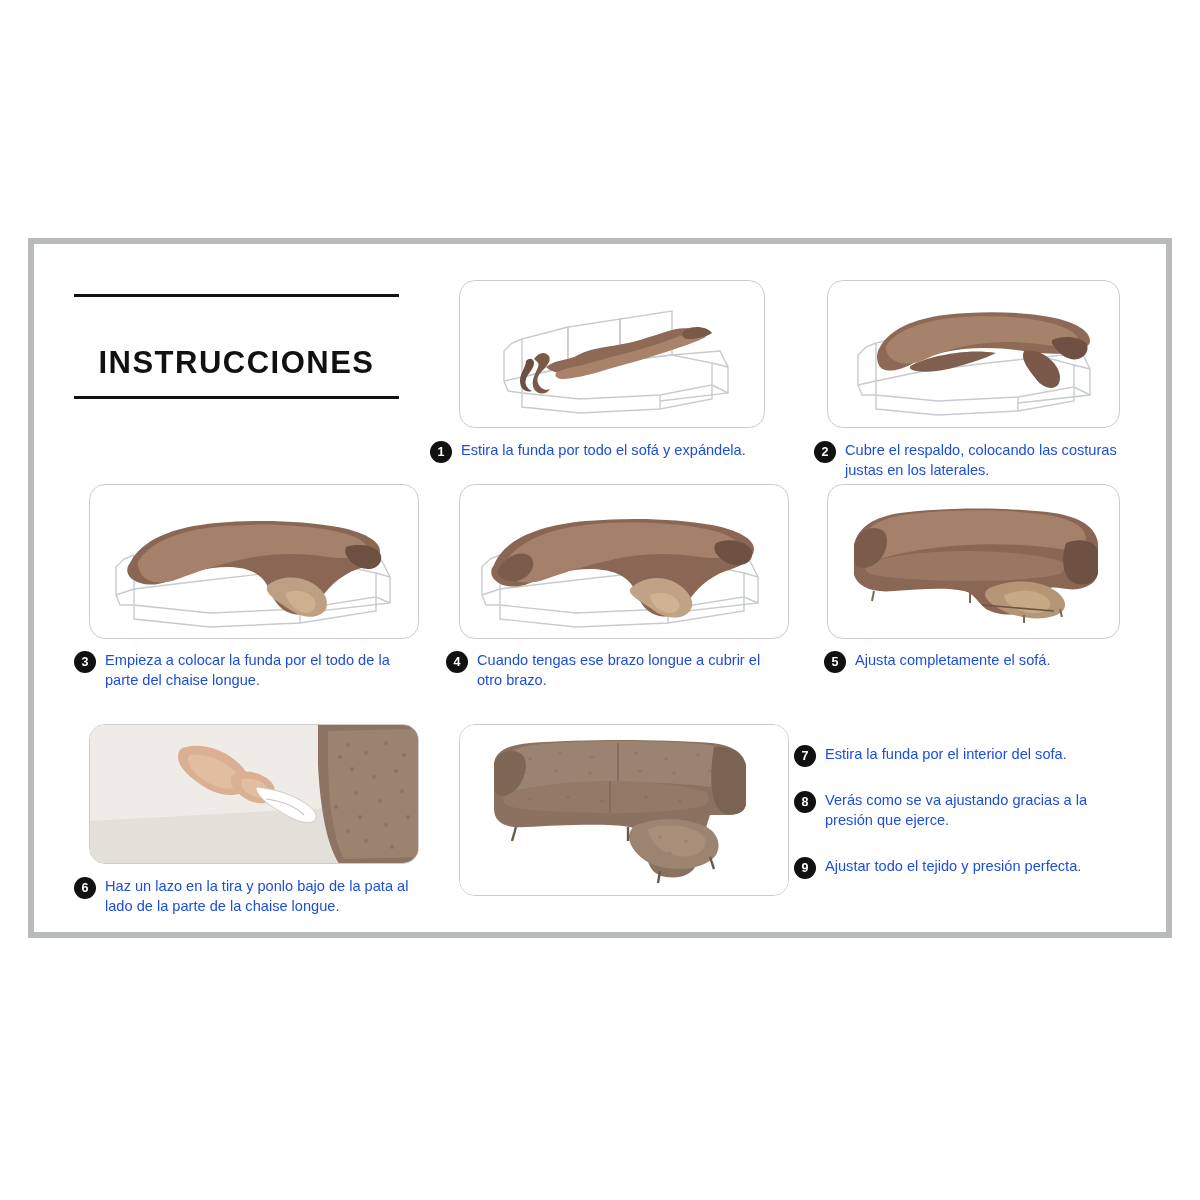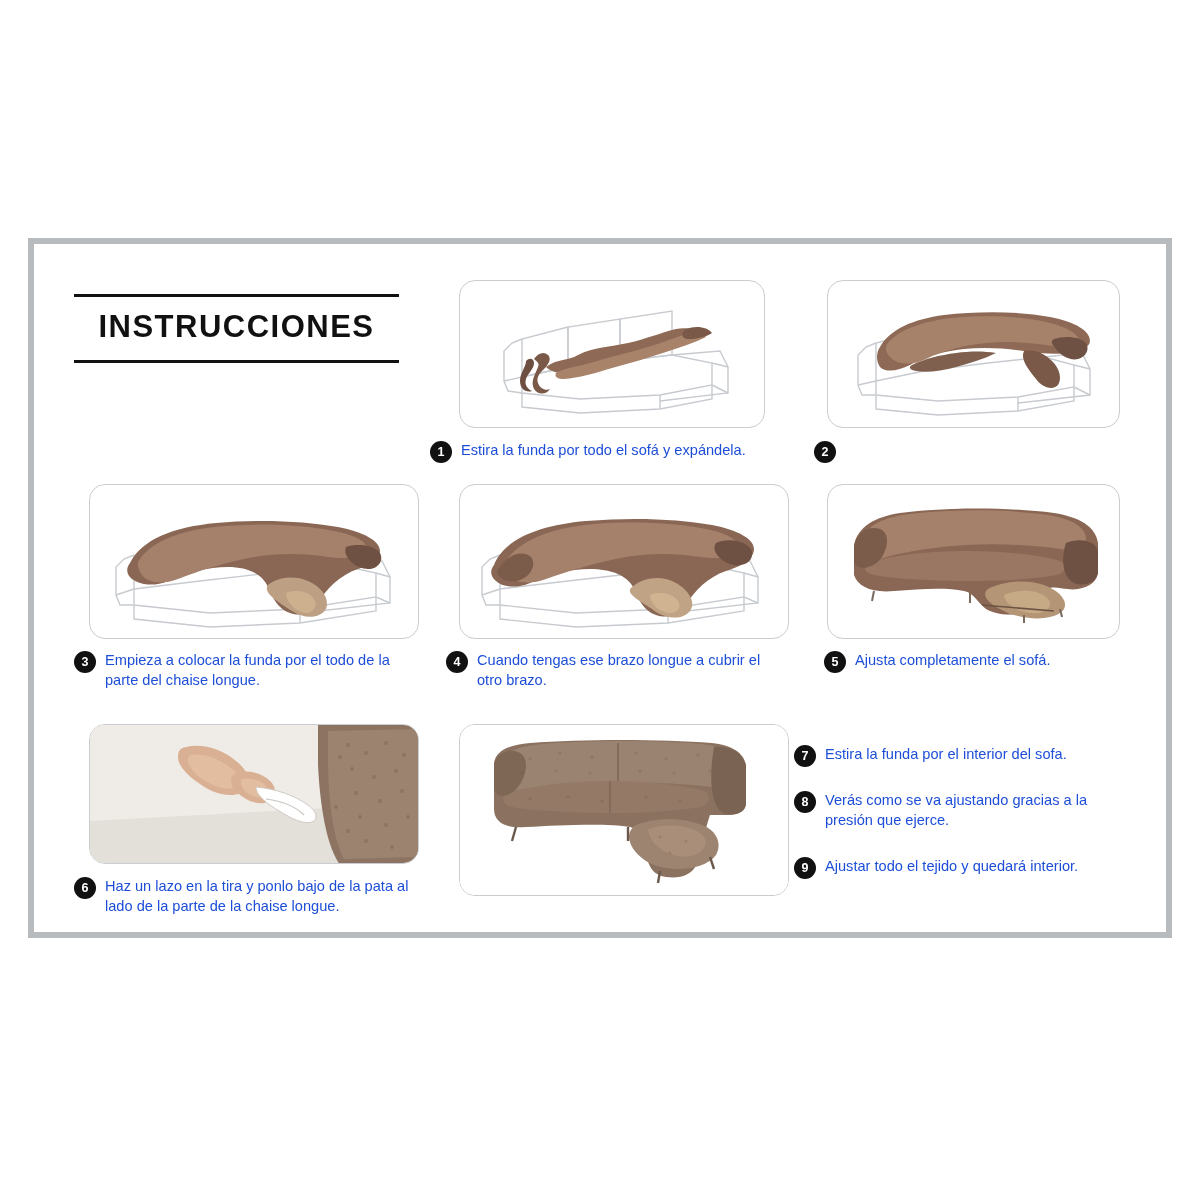--- a/index.html
+++ b/index.html
@@ -52,20 +52,21 @@
     width: 100%;
   }
   .title-rule.bottom { margin-top: 10px; }
   .title-text {
     font-weight: bold;
     font-size: 31px;
     letter-spacing: 1.5px;
     color: #111;
     line-height: 1.32;
     padding: 10px 0 2px 0;
+    margin-top: 36px;
   }
   .title-line { display: block; }
 
   
   .panel {
     position: absolute;
     border: 1.5px solid #c9cdd0;
     border-radius: 16px;
     background: #ffffff;
     box-sizing: border-box;
@@ -180,20 +181,21 @@
           <path d="M52 66 C62 48 86 38 116 34 C150 30 190 30 222 36 C248 41 262 50 262 60 C262 66 252 70 240 72 C226 74 210 72 196 70 C176 67 156 66 136 68 C116 70 96 76 82 84 C70 90 58 92 52 86 C48 80 48 72 52 66 Z" fill="#8e6a56"></path>
           <path d="M60 62 C72 48 96 40 124 37 C156 34 192 35 218 41 C240 46 252 54 250 60 C246 66 232 66 218 64 C198 61 178 60 158 62 C136 64 114 70 98 78 C86 84 72 84 64 78 C58 73 56 67 60 62 Z" fill="#a7826b"></path>
           <path d="M196 70 C206 68 216 72 224 80 C232 88 234 98 230 104 C224 110 214 106 208 98 C200 88 192 78 196 70 Z" fill="#7a5948"></path>
           <path d="M226 58 C238 54 252 56 258 62 C262 68 258 76 250 78 C242 80 232 74 228 68 C224 63 222 60 226 58 Z" fill="#6f5143"></path>
           <path d="M84 84 C96 78 112 74 128 72 C142 70 156 70 168 72 C156 78 142 82 128 86 C114 90 98 92 88 90 C82 89 80 86 84 84 Z" fill="#7f5f4e"></path>
         </svg>
       </div>
 
       <div class="step" style="left:780px; top:196px; width:310px;">
         <div class="bullet">2</div>
+        <div class="step-text">Cubre el respaldo, colocando las costuras  justas en los laterales.</div>
       </div>
 
       <div class="panel" style="left:55px; top:240px; width:330px; height:155px;">
         <svg viewBox="0 0 330 155" width="330" height="155">
           <g fill="none" stroke="#c7cbcf" stroke-width="1.4">
             <path d="M44 104 L44 70"></path>
             <path d="M44 104 L110 96 L180 88 L250 80 L286 88 L286 112 L210 124 L120 128 L44 120 Z"></path>
             <path d="M44 120 L44 134 L120 142 L210 138 L286 126 L286 112"></path>
             <path d="M250 80 L292 76 L300 92 L300 118 L212 128"></path>
             <path d="M286 88 L300 92"></path>
@@ -376,18 +378,18 @@
         <div class="step-text">Estira la funda por el interior del sofa.</div>
       </div>
 
       <div class="step" style="left:760px; top:546px; width:318px;">
         <div class="bullet">8</div>
         <div class="step-text">Verás como se va ajustando gracias a la presión que ejerce.</div>
       </div>
 
       <div class="step" style="left:760px; top:612px; width:320px;">
         <div class="bullet">9</div>
-        <div class="step-text">Ajustar todo el tejido y quedará interior.</div>
+        <div class="step-text">Ajustar todo el tejido y presión perfecta.</div>
       </div>
 
     </div>
   </div>
 </div>
 
 </body></html>

